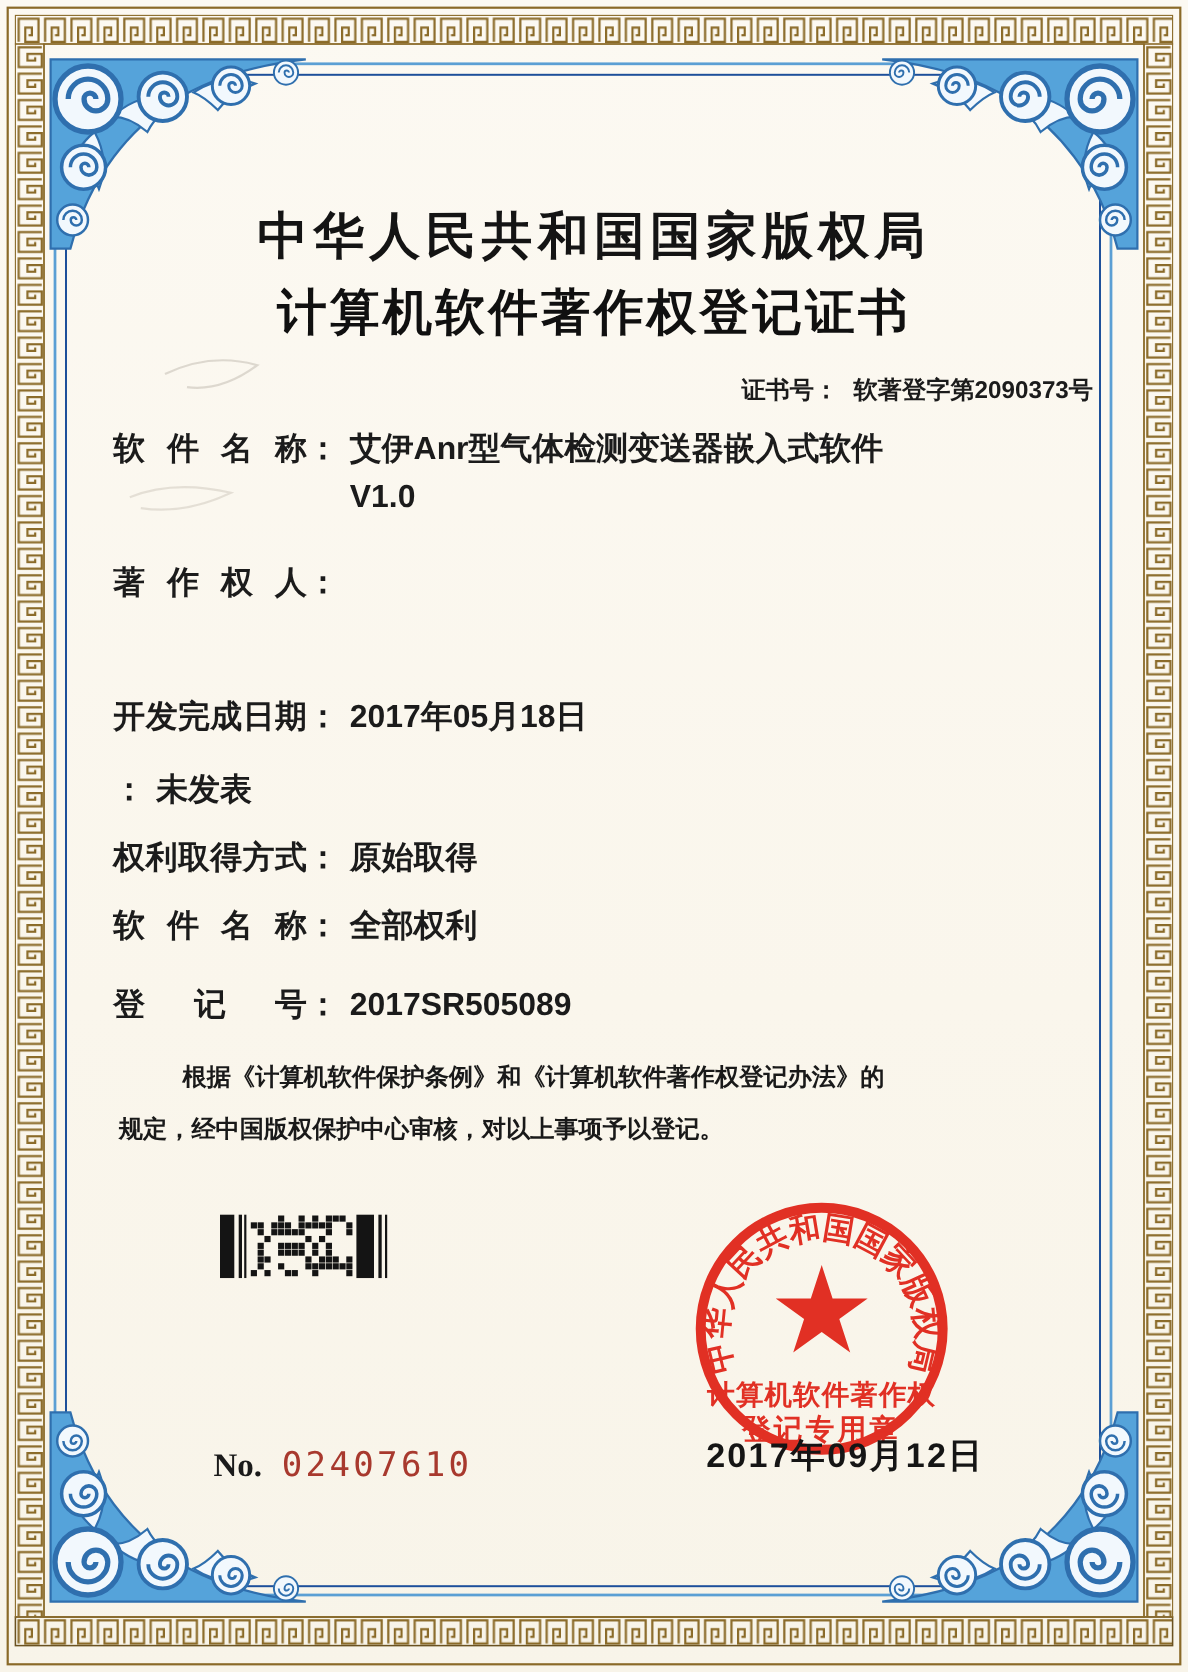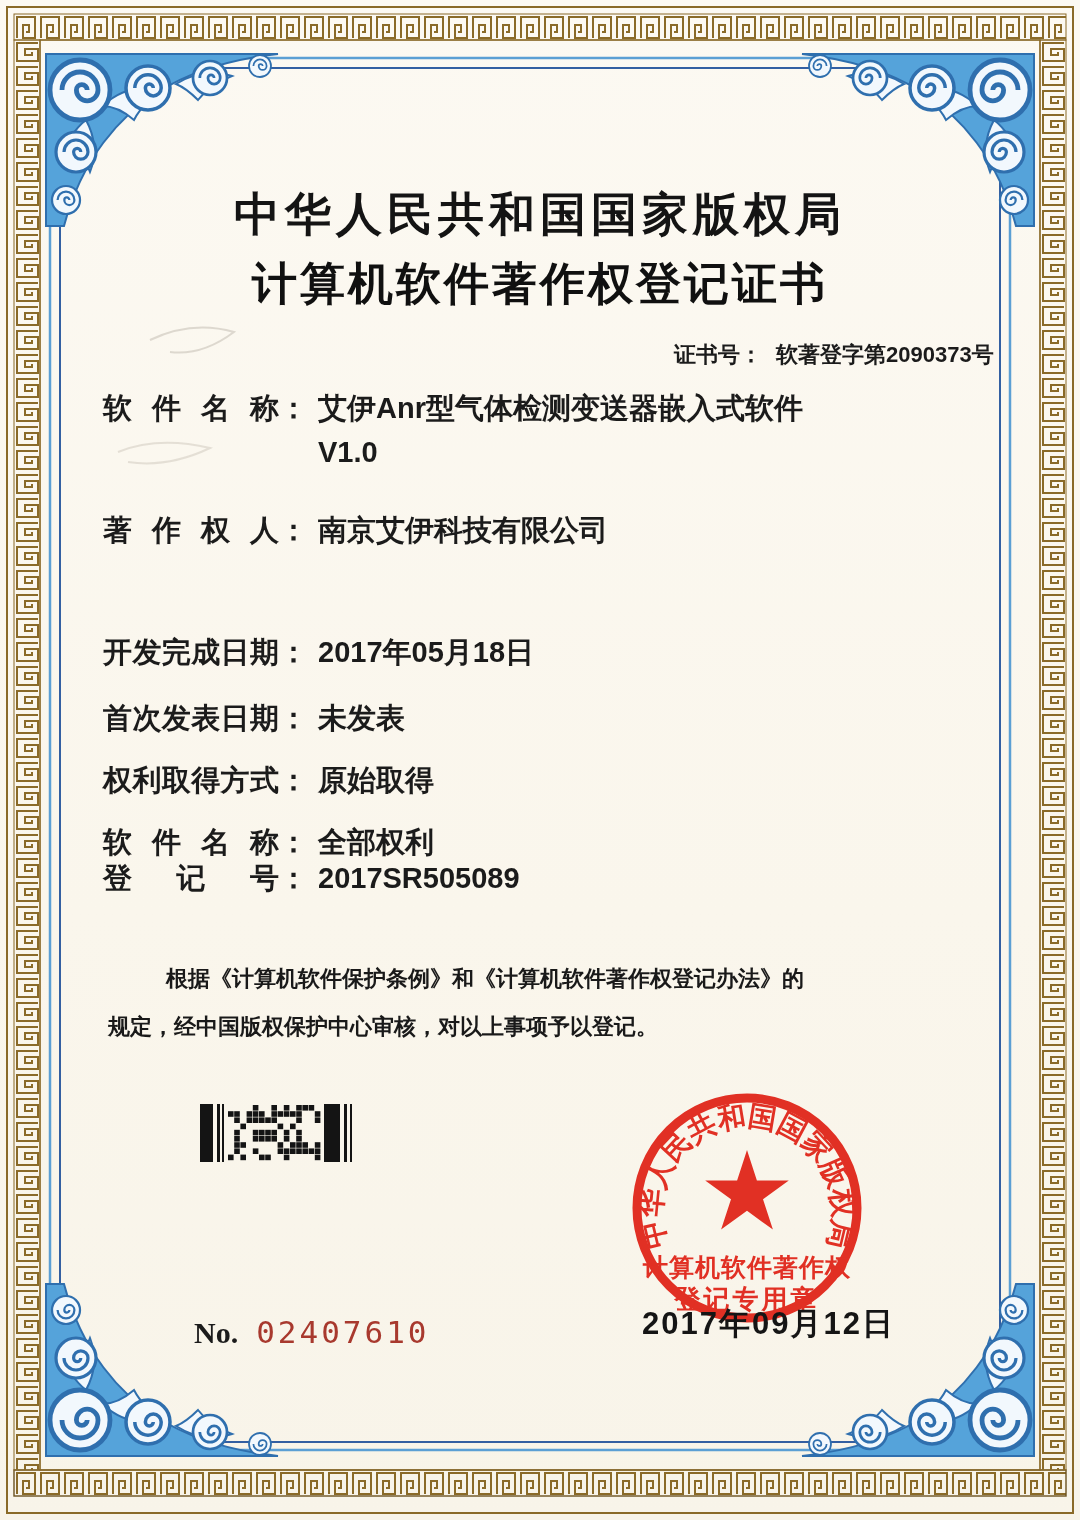--- a/index.html
+++ b/index.html
@@ -25,21 +25,21 @@
   .certno{top:340px;left:658px;font-size:22px;font-weight:bold;white-space:nowrap;margin-left:16px;}
   .certno .certno-label{margin-right:14px;}
 
   
   .field-row{position:absolute;left:103px;display:flex;align-items:flex-start;
     font-size:29px;font-weight:bold;line-height:44px;white-space:nowrap;}
   .lbl{display:inline-block;width:176px;text-align:justify;text-align-last:justify;}
   .colon{display:inline-block;margin-right:10px;}
   .val{display:inline-block;white-space:pre-line;max-width:620px;}
   .r1{top:386px;} .r2{top:508px;} .r3{top:630px;} .r4{top:696px;}
-  .r5{top:758px;} .r6{top:820px;} .r7{top:856px;}
+  .r5{top:758px;} .r6{top:820px;} .r7{top:892px;}
 
   
   .statement{
     top:955px;left:108px;width:862px;
     font-size:22px;font-weight:bold;line-height:48px;
     text-indent:58px;white-space:pre-line;color:#191919;
   }
 
   
   .serial{top:1314px;left:162px;white-space:nowrap;}
@@ -122,29 +122,27 @@
 
   <div class="field-row r1">
     <span class="lbl">软件名称</span>
     <span class="colon">：</span>
     <span class="val">艾伊Anr型气体检测变送器嵌入式软件
 V1.0</span>
   </div>
   <div class="field-row r2">
     <span class="lbl">著作权人</span>
     <span class="colon">：</span>
-    <span class="val">南京艾伊科技有限公司</span>
   </div>
   <div class="field-row r3">
     <span class="lbl">开发完成日期</span>
     <span class="colon">：</span>
     <span class="val">2017年05月18日</span>
   </div>
   <div class="field-row r4">
-    <span class="lbl">首次发表日期</span>
     <span class="colon">：</span>
     <span class="val">未发表</span>
   </div>
   <div class="field-row r5">
     <span class="lbl">权利取得方式</span>
     <span class="colon">：</span>
     <span class="val">原始取得</span>
   </div>
   <div class="field-row r6">
     <span class="lbl">软件名称</span>

